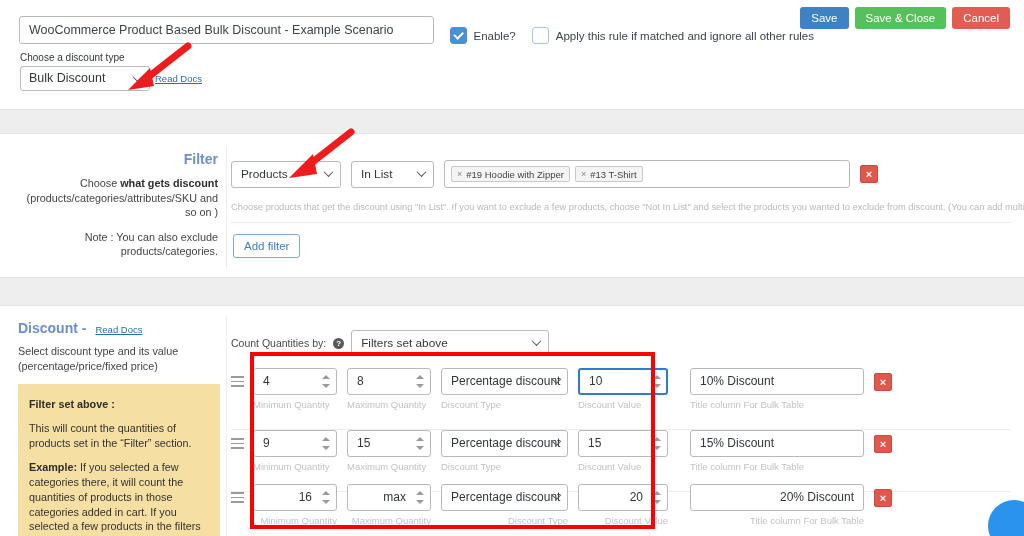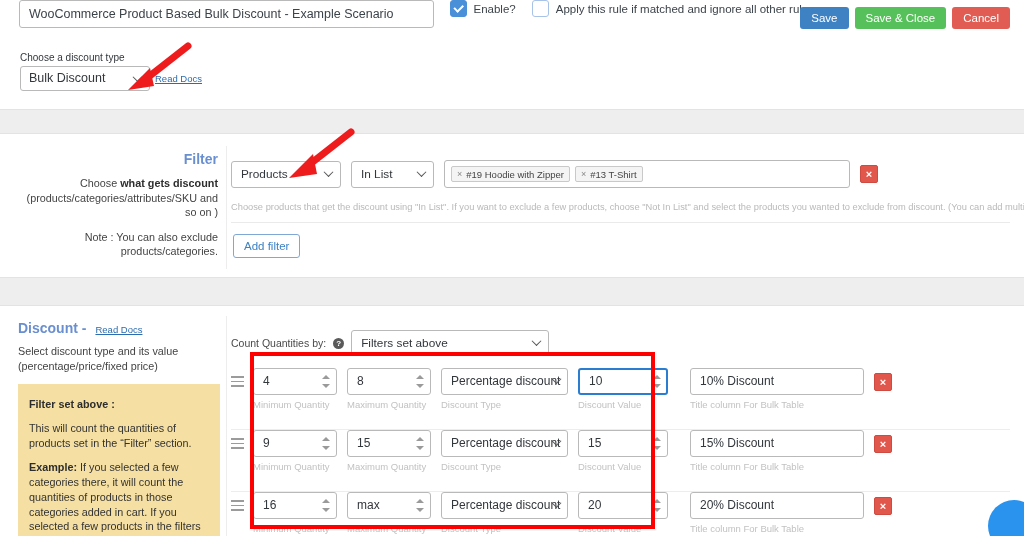--- a/index.html
+++ b/index.html
@@ -12,21 +12,21 @@
   }
   .page { position: relative; width: 1024px; height: 536px; }
 
   
   .sec-title {
     position: absolute; left: 0; top: 0; width: 1024px; height: 110px;
     background: #fff; border-bottom: 1px solid #e3e3e3;
   }
   .title-row {
     position: absolute; left: 0; top: 0; width: 814px; height: 44px;
-    display: flex; align-items: flex-start;
+    display: flex; align-items: flex-end;
   }
   .title-input {
     margin-left: 19px; width: 451px; height: 28px;
     border: 1px solid #b9b9b9; border-radius: 3px;
     background: #fff; color: #3c434a;
     font-size: 12.5px; font-family: "Liberation Sans", sans-serif;
     padding: 0 9px; outline: none;
   }
   .chk-wrap { display: flex; align-items: center; margin-left: 16px; }
   .chk {
@@ -394,21 +394,21 @@
         </div>
         <div class="fld" style="margin-left:12px;">
           <div class="inp w-title" style="padding-right:8px;">15% Discount</div>
           <div class="sub">Title column For Bulk Table</div>
         </div>
         <div class="del-btn rule-del">×</div>
       </div>
 
       <div class="row-sep" style="top:175px;"></div>
 
-      <div class="rule-row" style="top:176px;">
+      <div class="rule-row" style="top:168px;text-align:right;">
         <div class="handle">
             <i></i>
             <i></i>
             <i></i>
           </div>
         <div class="fld">
           <div class="inp w-qty">16</div>
           <span class="spin">
               <i class="up"></i>
               <i class="down"></i>

